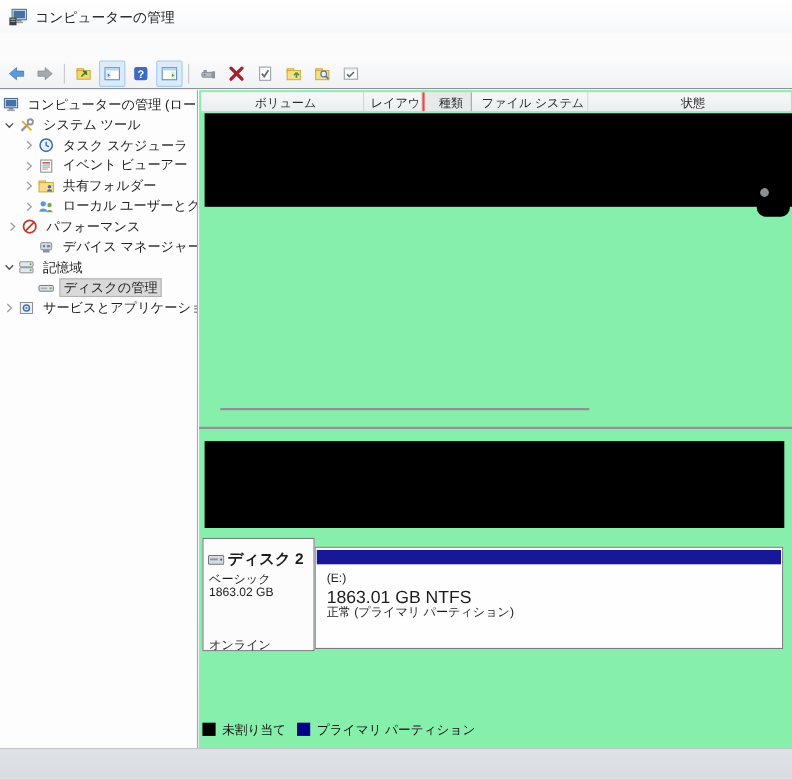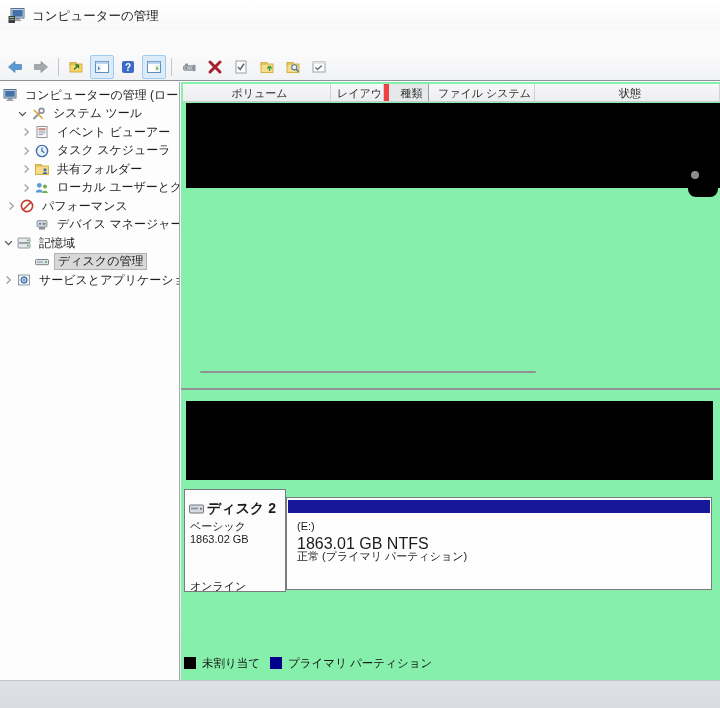--- a/index.html
+++ b/index.html
@@ -33,21 +33,21 @@
   .trow{height:18.5px;display:flex;align-items:center;font-size:12px;color:#1c1c1c;white-space:nowrap;cursor:default;}
   .texp{width:15px;height:16px;display:flex;align-items:center;justify-content:center;flex:0 0 auto;}
   .ticon{width:16px;height:16px;margin-right:4px;display:flex;align-items:center;justify-content:center;flex:0 0 auto;}
   .tlabel{padding:0 3px;line-height:15px;}
   .tlabel.sel{background:#d9d9d9;border:1px solid #b2b2b2;}
 
   
   .right-pane{position:absolute;left:181px;top:82px;width:539px;height:598px;background:#86efac;padding-left:29px;}
   .header-row{position:absolute;left:2px;top:2px;width:537px;height:17px;display:flex;background:#f2f3f4;border-bottom:1px solid #c9cbce;}
   .hcell{box-sizing:border-box;border-right:1px solid #cfd1d4;font-size:11px;color:#2a2a2a;padding:2px 0 0 6px;white-space:nowrap;overflow:hidden;background:linear-gradient(180deg,#f7f8f9,#ededef);}
-  .hcell.pressed{background:#e7e8ea;border-right-color:#9a9da1;border-left:5px solid #ef4444;}
+  .hcell.pressed{background:#e7e8ea;border-right-color:#9a9da1;border-left:2px solid #ef4444;}
 
   .redact{position:absolute;background:#000;}
   .redact-blob{position:absolute;background:#000;border-radius:0 0 8px 8px;}
   .redact-dot{position:absolute;width:8px;height:8px;border-radius:50%;background:#8b8e91;}
 
   .partial-line{position:absolute;left:19px;top:289px;width:336px;height:2px;background:#8f9194;border-radius:1px;}
   .pane-split{position:absolute;left:0;top:306px;width:539px;height:2px;background:#8f9398;}
 
   
   .disk-label-cell{position:absolute;left:3px;top:407px;width:102px;height:103px;border:1px solid #787c80;box-sizing:border-box;background:#fcfcfd;font-size:11px;color:#1c1c1c;}
@@ -206,65 +206,65 @@
           <span class="ticon">
             <svg width="16" height="16" viewBox="0 0 16 16">
               <rect x="2" y="2.5" width="12" height="8.5" fill="#e8eef5" stroke="#55708e"></rect>
               <rect x="3.2" y="3.7" width="9.6" height="6.1" fill="#4472a8"></rect>
               <rect x="6" y="11" width="4" height="1.6" fill="#7d838a"></rect>
               <rect x="4.5" y="12.6" width="7" height="1.4" fill="#9aa0a6"></rect>
             </svg>
           </span>
           <span class="tlabel">コンピューターの管理 (ローカル)</span>
         </div>
-        <div class="trow" style="padding-left: 15px;">
+        <div class="trow" style="padding-left: 1px;">
           <span class="texp">
             <svg width="16" height="16" viewBox="0 0 16 16">
               <path d="M4.4 6 L8 9.8 L11.6 6" stroke="#4a4f55" stroke-width="1.3" fill="none"></path>
             </svg>
           </span>
           <span class="ticon">
             <svg width="16" height="16" viewBox="0 0 16 16">
               <path d="M3.5 13 L10 6.5" stroke="#8d949b" stroke-width="2"></path>
               <circle cx="11.5" cy="4.8" r="2.4" fill="none" stroke="#8d949b" stroke-width="1.7"></circle>
               <path d="M4 4 l8.5 8.5" stroke="#d9a62e" stroke-width="1.6"></path>
             </svg>
           </span>
           <span class="tlabel">システム ツール</span>
+        </div>
+        <div class="trow" style="padding-left: 19px;">
+          <span class="texp">
+            <svg width="16" height="16" viewBox="0 0 16 16">
+              <path d="M6 4.2 L10 8 L6 11.8" stroke="#9aa0a6" stroke-width="1.3" fill="none"></path>
+            </svg>
+          </span>
+          <span class="ticon">
+            <svg width="16" height="16" viewBox="0 0 16 16">
+              <circle cx="8" cy="8" r="5.6" fill="#eaf3fb" stroke="#3f6fae" stroke-width="1.4"></circle>
+              <path d="M8 4.8 v3.4 l2.5 1.4" stroke="#3f6fae" stroke-width="1.3" fill="none"></path>
+            </svg>
+          </span>
+          <span class="tlabel">タスク スケジューラ</span>
         </div>
         <div class="trow" style="padding-left: 19px;">
           <span class="texp">
             <svg width="16" height="16" viewBox="0 0 16 16">
               <path d="M6 4.2 L10 8 L6 11.8" stroke="#9aa0a6" stroke-width="1.3" fill="none"></path>
             </svg>
           </span>
           <span class="ticon">
             <svg width="16" height="16" viewBox="0 0 16 16">
               <rect x="3" y="2.5" width="10" height="11" fill="#ffffff" stroke="#8d949b"></rect>
               <rect x="4.5" y="4.4" width="7" height="1.3" fill="#b5543c"></rect>
               <rect x="4.5" y="6.6" width="7" height="1" fill="#9aa0a6"></rect>
               <rect x="4.5" y="8.4" width="7" height="1" fill="#9aa0a6"></rect>
               <rect x="4.5" y="10.2" width="5" height="1" fill="#9aa0a6"></rect>
             </svg>
           </span>
           <span class="tlabel">イベント ビューアー</span>
-        </div>
-        <div class="trow" style="padding-left: 19px;">
-          <span class="texp">
-            <svg width="16" height="16" viewBox="0 0 16 16">
-              <path d="M6 4.2 L10 8 L6 11.8" stroke="#9aa0a6" stroke-width="1.3" fill="none"></path>
-            </svg>
-          </span>
-          <span class="ticon">
-            <svg width="16" height="16" viewBox="0 0 16 16">
-              <circle cx="8" cy="8" r="5.6" fill="#eaf3fb" stroke="#3f6fae" stroke-width="1.4"></circle>
-              <path d="M8 4.8 v3.4 l2.5 1.4" stroke="#3f6fae" stroke-width="1.3" fill="none"></path>
-            </svg>
-          </span>
-          <span class="tlabel">タスク スケジューラ</span>
         </div>
         <div class="trow" style="padding-left: 19px;">
           <span class="texp">
             <svg width="16" height="16" viewBox="0 0 16 16">
               <path d="M6 4.2 L10 8 L6 11.8" stroke="#9aa0a6" stroke-width="1.3" fill="none"></path>
             </svg>
           </span>
           <span class="ticon">
             <svg width="16" height="16" viewBox="0 0 16 16">
               <rect x="1.5" y="3.5" width="6" height="3" fill="#f7dd8a" stroke="#c9a227" stroke-width="0.8"></rect>

